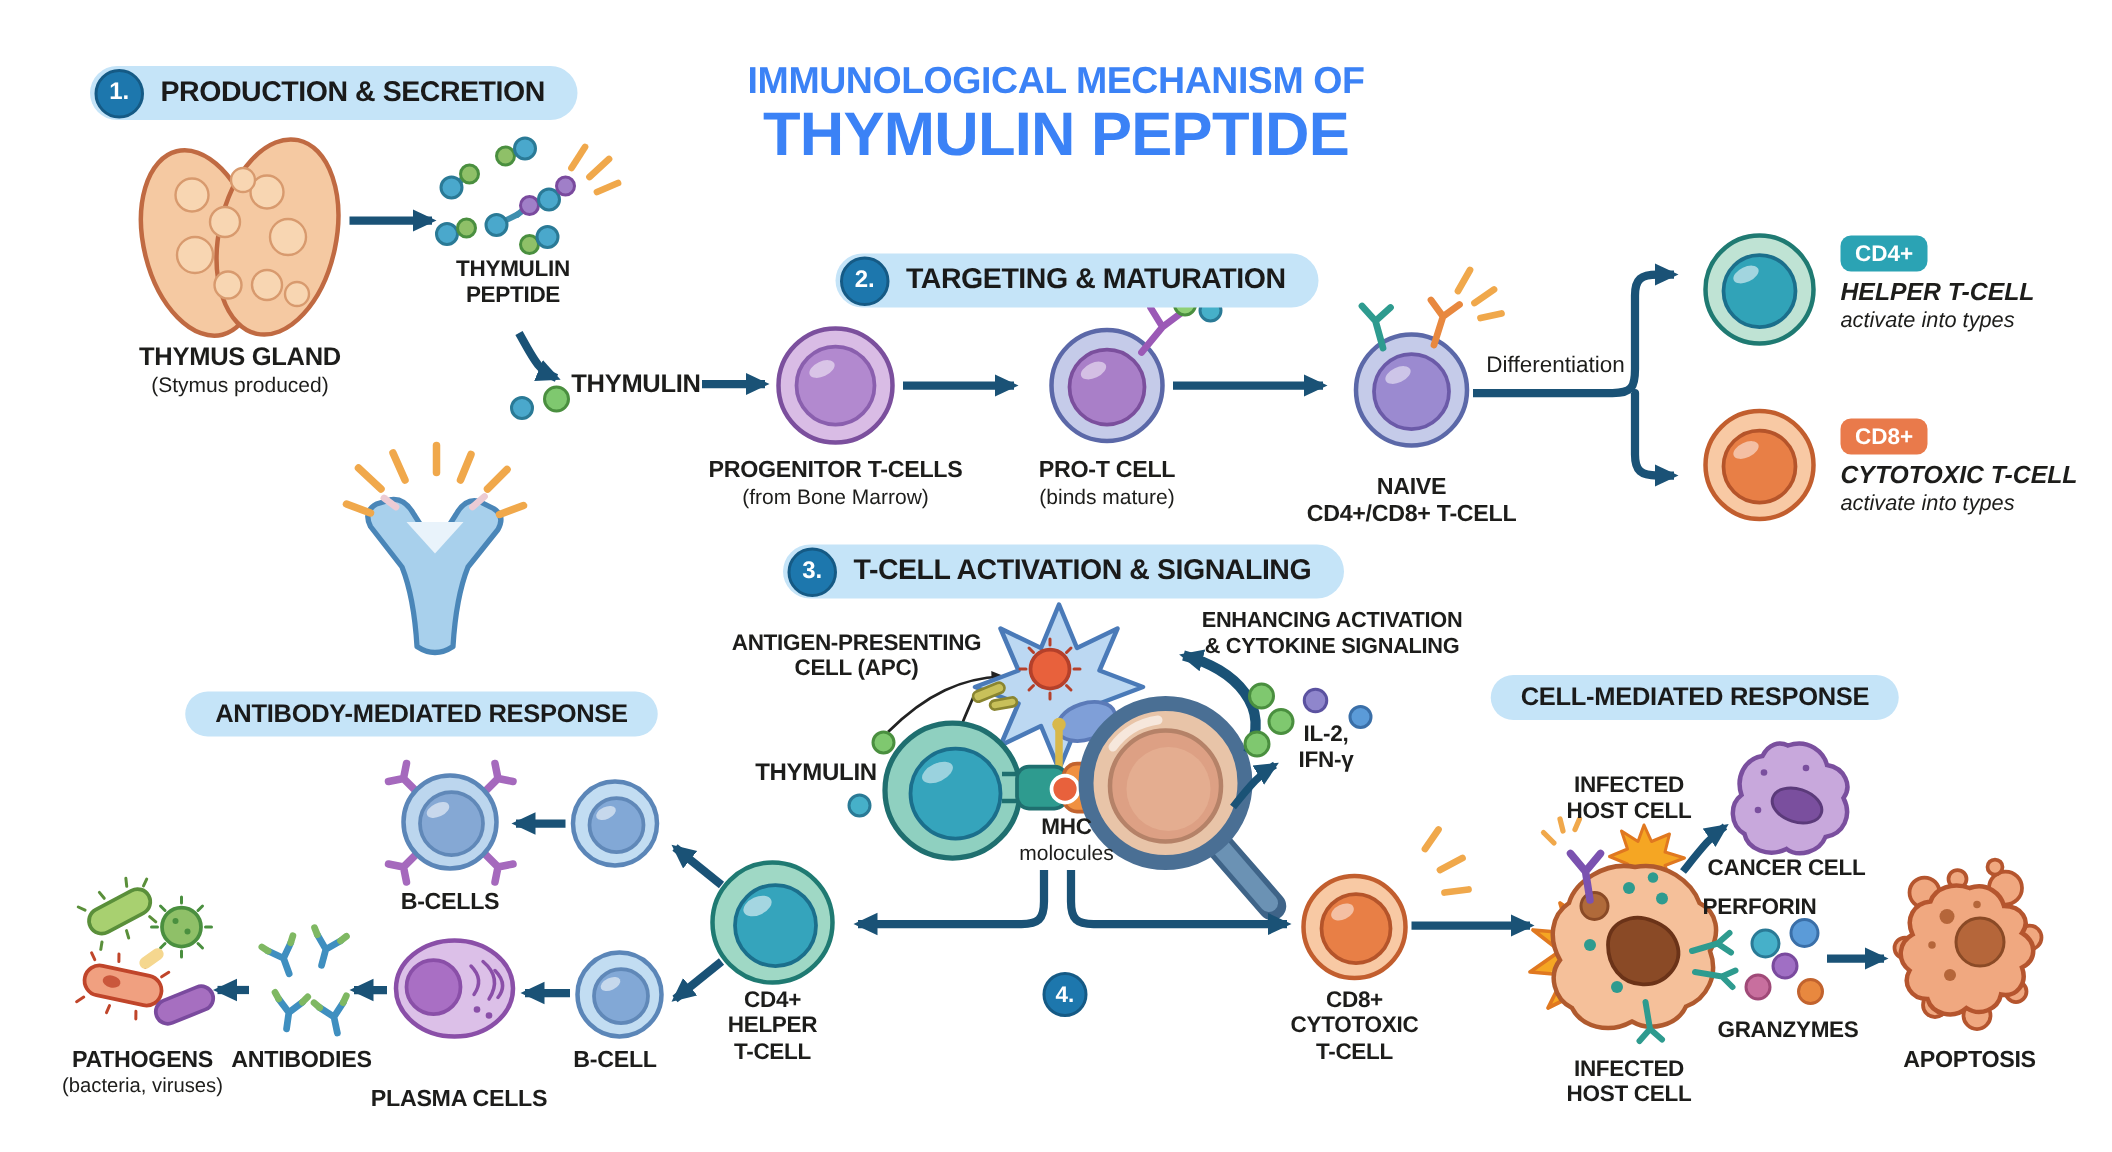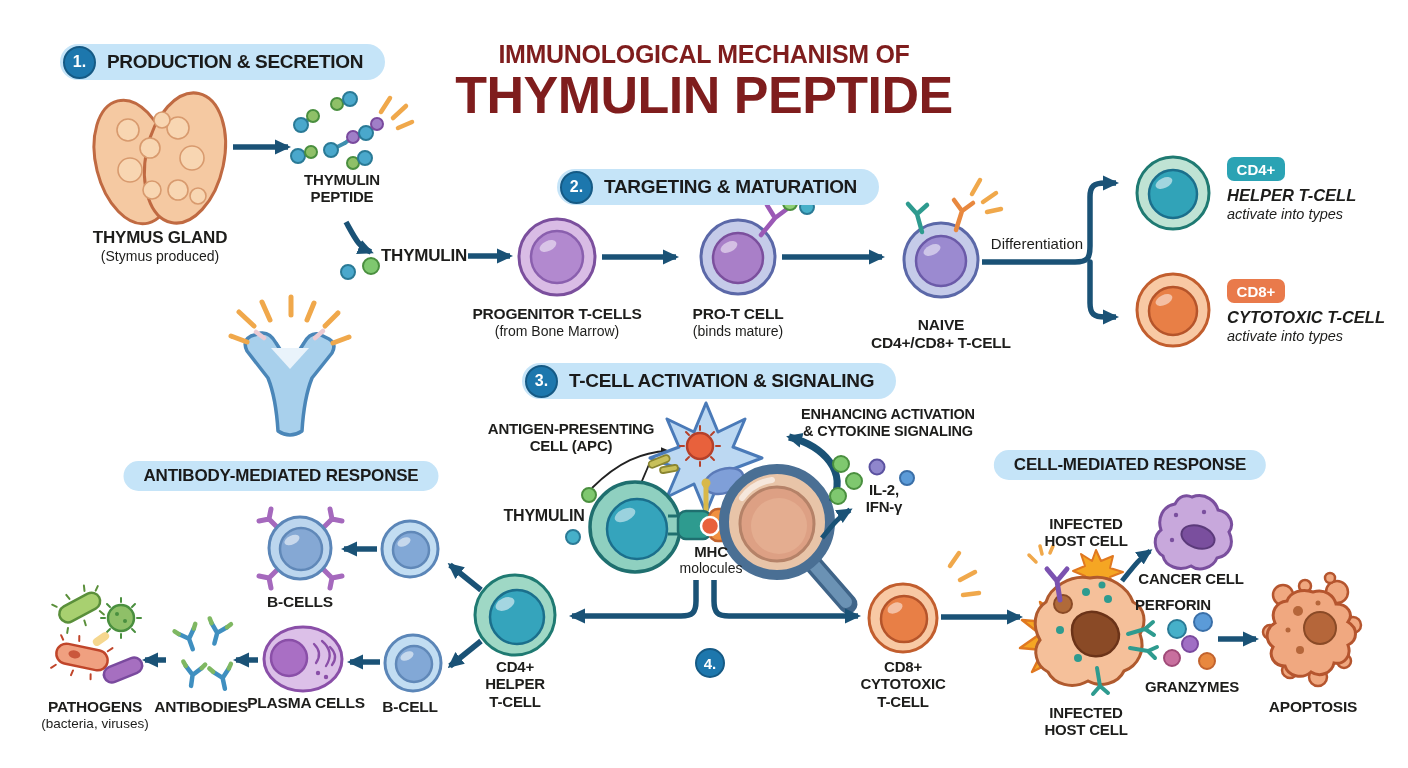--- a/index.html
+++ b/index.html
@@ -6,23 +6,23 @@
   .canvas{position:relative;width:1408px;height:768px;background:#ffffff;overflow:hidden;
           font-family:"Liberation Sans", sans-serif;color:#1d1d1b;}
   svg.art{position:absolute;left:0;top:0;width:1408px;height:768px;}
 
   .lbl{position:absolute;transform:translateX(-50%);text-align:center;color:#1d1d1b;
        font-weight:700;letter-spacing:-0.2px;white-space:nowrap;line-height:1.16;font-size:15px;}
   .lbl .sub{display:block;font-weight:400;font-size:14px;letter-spacing:0;}
   .la{position:absolute;text-align:left;color:#1d1d1b;font-weight:700;white-space:nowrap;font-style:italic;}
 
   .title{position:absolute;left:704px;top:40px;transform:translateX(-50%);text-align:center;
-         color:#7f1d1d;white-space:nowrap;}
+         color:#3b82f6;white-space:nowrap;}
   .title .t1{display:block;font-size:25px;font-weight:700;letter-spacing:-0.3px;}
-  .title .t2{display:block;font-size:52px;font-weight:800;letter-spacing:-0.5px;line-height:1.02;text-align:center;}
+  .title .t2{display:block;font-size:41px;font-weight:800;letter-spacing:-0.5px;line-height:1.02;text-align:center;}
   .title .t3{display:block;font-size:23px;font-weight:700;letter-spacing:-0.3px;}
 
   .pill{position:absolute;display:flex;align-items:center;gap:11px;background:#c5e4f8;
         border-radius:19px;height:36px;padding:0 22px 0 3px;}
   .pill .num{width:33px;height:33px;border-radius:50%;background:#1d77ad;border:2px solid #155a85;
              color:#fff;font-weight:700;font-size:16px;display:flex;align-items:center;justify-content:center;box-sizing:border-box;}
   .pill .pt{font-size:19px;font-weight:700;letter-spacing:-0.3px;color:#1a1a1a;}
 
   .pill2{position:absolute;transform:translateX(-50%);background:#c5e4f8;border-radius:16px;height:30px;
          display:flex;align-items:center;padding:0 20px;font-size:17px;font-weight:700;letter-spacing:-0.2px;color:#1a1a1a;}
@@ -496,21 +496,21 @@
   <span style="display:block">CD8+</span>
   <span style="display:block">CYTOTOXIC</span>
   <span style="display:block">T-CELL</span>
 </div>
 
 <div class="lbl" style="left:95px;top:698px;font-size:15.5px">
   <span>PATHOGENS</span>
   <span class="sub" style="font-size:13.5px">(bacteria, viruses)</span>
 </div>
 <div class="lbl" style="left:201px;top:698px;font-size:15.5px">ANTIBODIES</div>
-<div class="lbl" style="left:306px;top:694px;font-size:15.5px">PLASMA CELLS</div>
+<div class="lbl" style="left:306px;top:724px;font-size:15.5px">PLASMA CELLS</div>
 <div class="lbl" style="left:410px;top:698px;font-size:15.5px">B-CELL</div>
 
 <div class="lbl" style="left:1086px;top:515px">
   <span style="display:block">INFECTED</span>
   <span style="display:block">HOST CELL</span>
 </div>
 <div class="lbl" style="left:1191px;top:570px">CANCER CELL</div>
 <div class="lbl" style="left:1173px;top:596px">PERFORIN</div>
 <div class="lbl" style="left:1192px;top:678px">GRANZYMES</div>
 <div class="lbl" style="left:1313px;top:698px;font-size:15.5px">APOPTOSIS</div>

